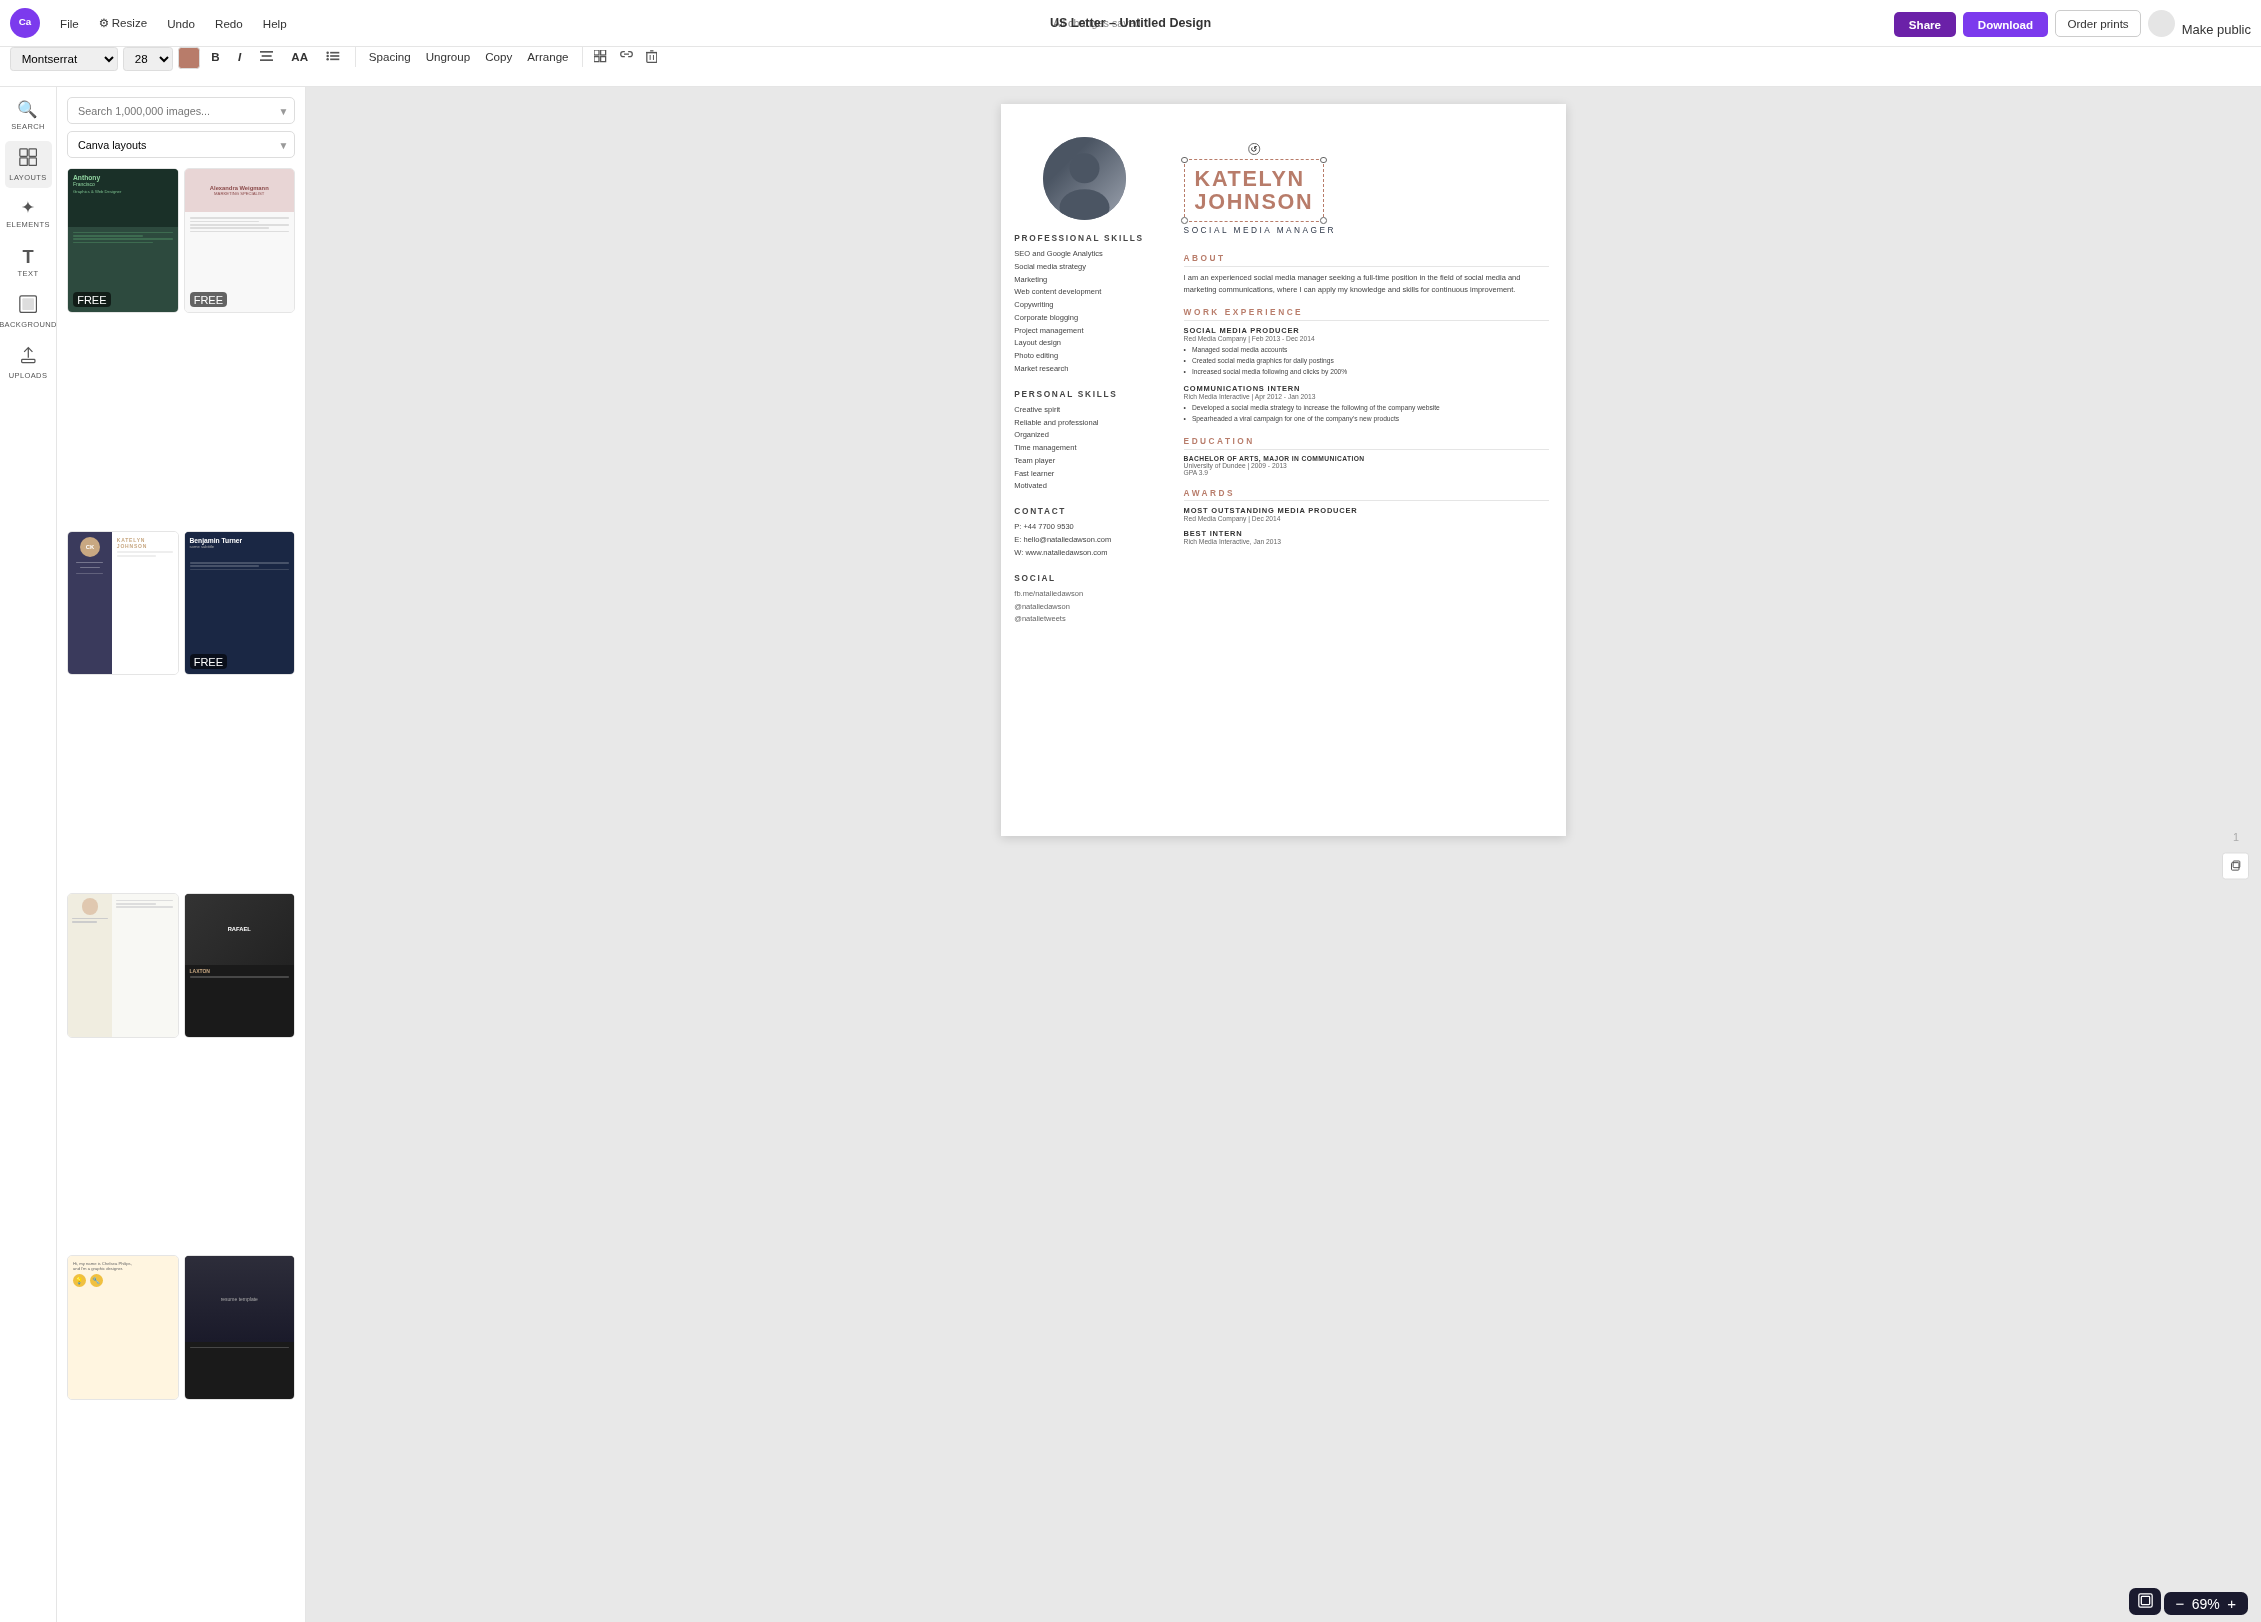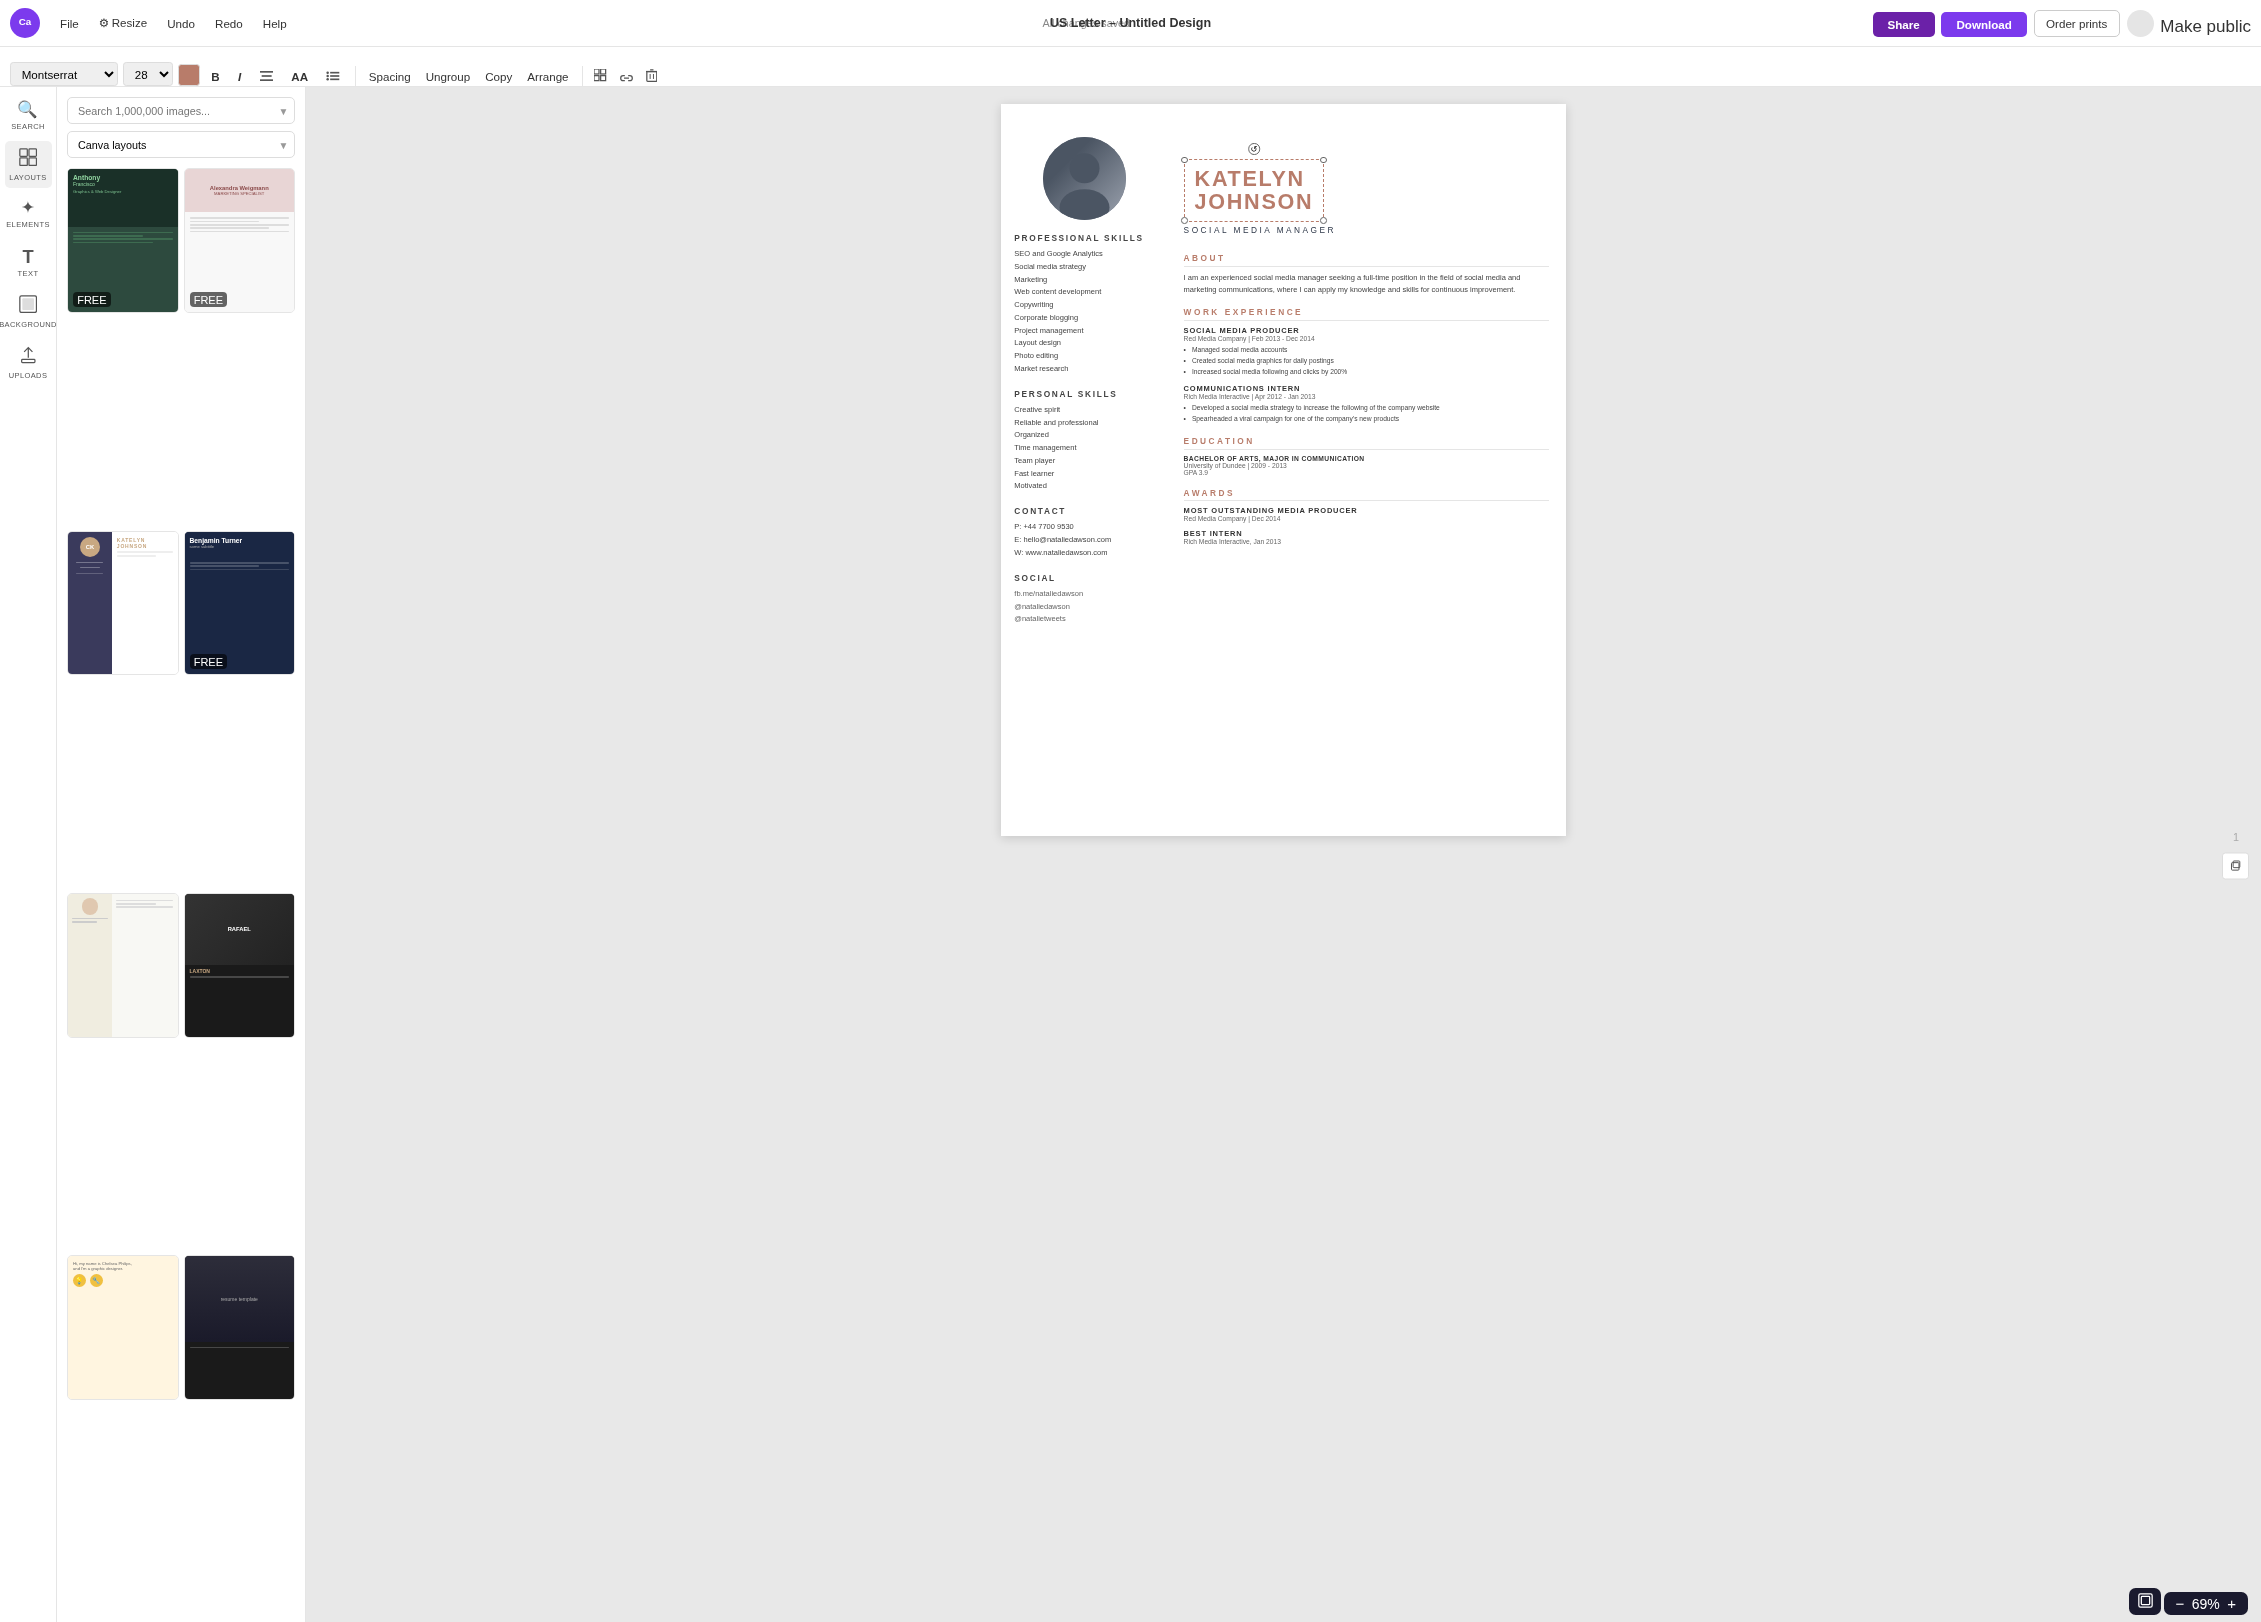--- a/index.html
+++ b/index.html
@@ -89,31 +89,31 @@
       background: #e5e5e5;
       display: flex;
       align-items: center;
       justify-content: center;
       font-size: 10px;
       color: #666;
     }
     .btn-make-public {
       background: none;
       border: none;
-      font-size: 17px;
+      font-size: 13px;
       cursor: pointer;
       color: #333;
     }
 
     
     .toolbar {
       background: #fff;
       height: 40px;
       display: flex;
-      align-items: flex-end;
+      align-items: flex-start;
       padding: 0 10px;
       gap: 5px;
       border-bottom: 0.8px solid #e5e5e5;
       flex-shrink: 0;
     }
     .font-family-select {
       border: 0.8px solid #ddd;
       border-radius: 3.3px;
       padding: 3.3px 6.7px;
       font-size: 11.6px;

